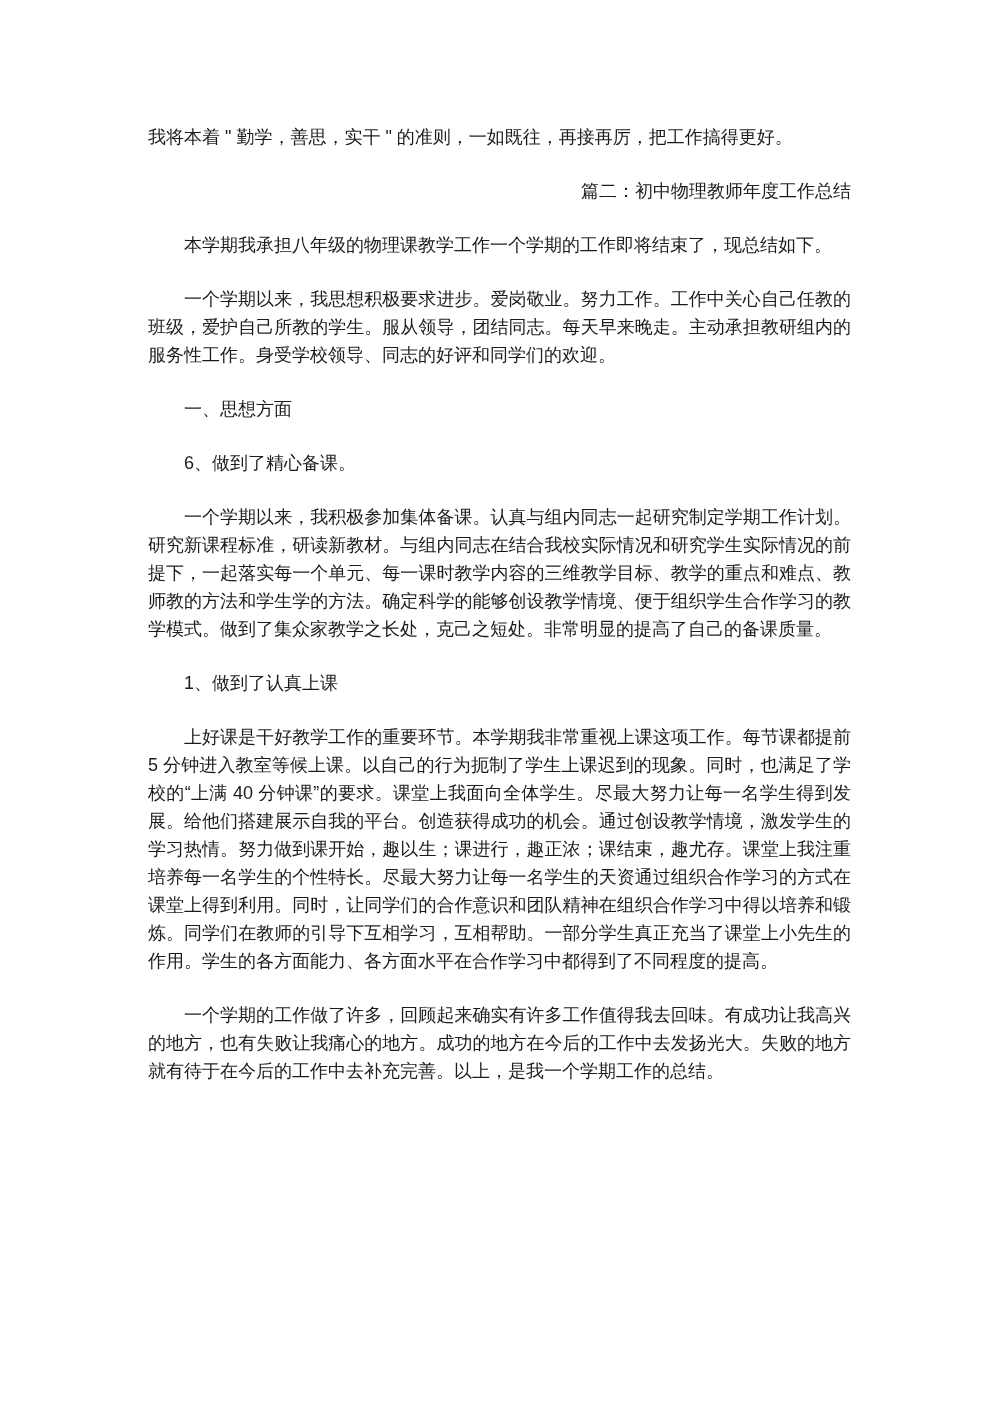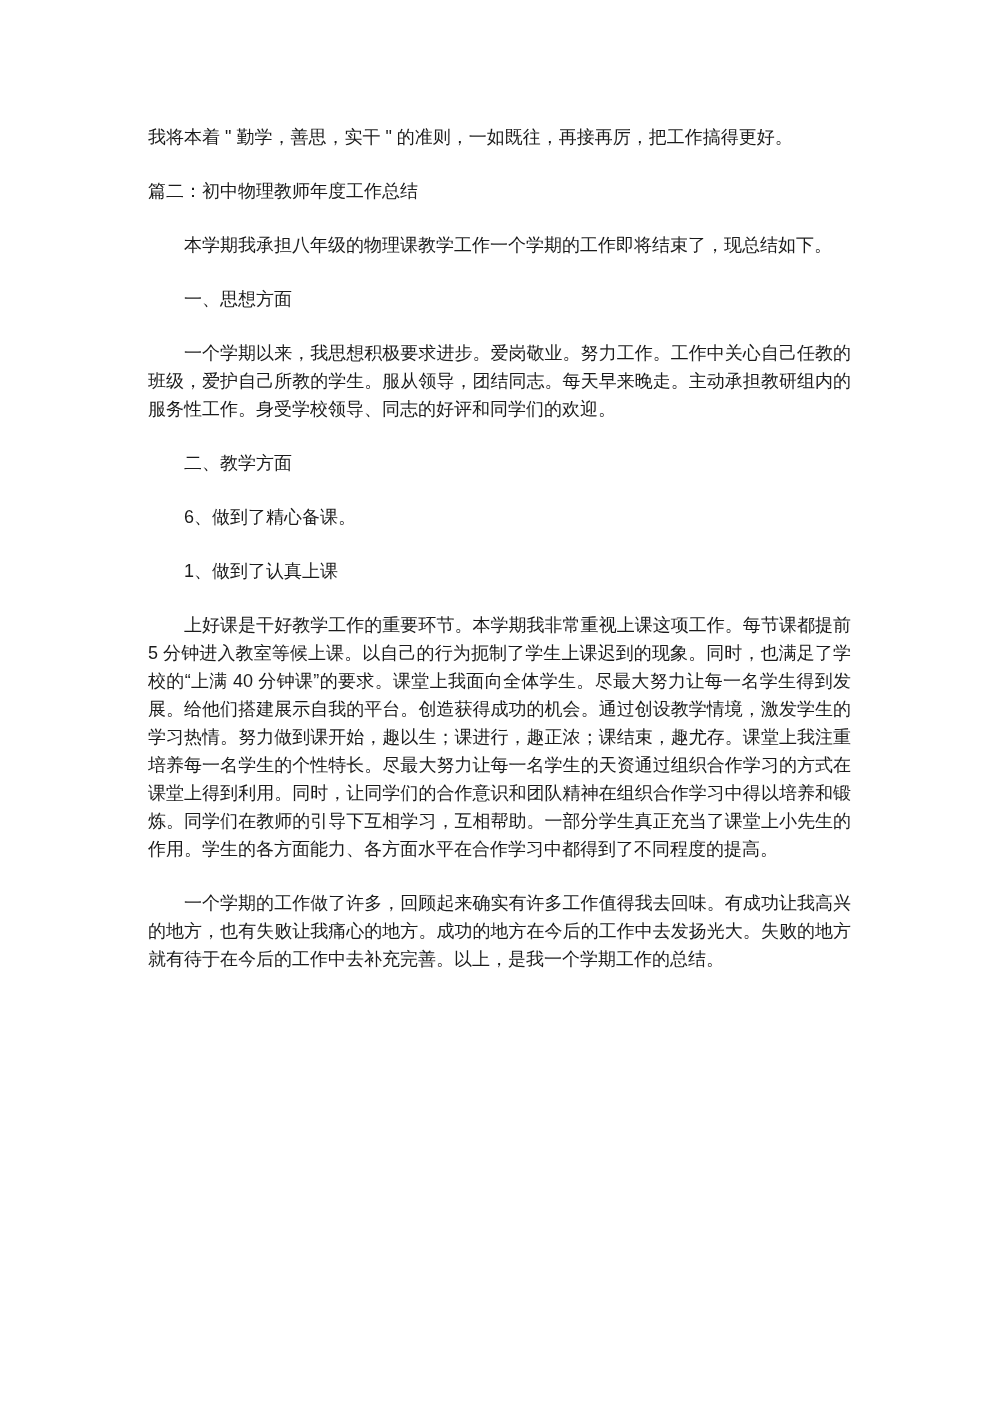--- a/index.html
+++ b/index.html
@@ -26,33 +26,33 @@
     text-align: justify;
     letter-spacing: 0;
   }
   .content p {
     margin: 0 0 26px 0;
   }
   .indent {
     text-indent: 2em;
   }
   .center {
-    text-align: left;
+    text-align: right;
     text-indent: 0;
   }
 </style>
 </head>
 <body>
 
 <div class="page">
   <div class="content">
     <p>我将本着 " 勤学，善思，实干 " 的准则，一如既往，再接再厉，把工作搞得更好。</p>
     <p class="center">篇二：初中物理教师年度工作总结</p>
     <p class="indent">本学期我承担八年级的物理课教学工作一个学期的工作即将结束了，现总结如下。</p>
+    <p class="indent">一个学期以来，我思想积极要求进步。爱岗敬业。努力工作。工作中关心自己任教的班级，爱护自己所教的学生。服从领导，团结同志。每天早来晚走。主动承担教研组内的服务性工作。身受学校领导、同志的好评和同学们的欢迎。</p>
     <p class="indent">一、思想方面</p>
-    <p class="indent">一个学期以来，我思想积极要求进步。爱岗敬业。努力工作。工作中关心自己任教的班级，爱护自己所教的学生。服从领导，团结同志。每天早来晚走。主动承担教研组内的服务性工作。身受学校领导、同志的好评和同学们的欢迎。</p>
-    <p class="indent">二、教学方面</p>
     <p class="indent">6、做到了精心备课。</p>
+    <p class="indent">一个学期以来，我积极参加集体备课。认真与组内同志一起研究制定学期工作计划。研究新课程标准，研读新教材。与组内同志在结合我校实际情况和研究学生实际情况的前提下，一起落实每一个单元、每一课时教学内容的三维教学目标、教学的重点和难点、教师教的方法和学生学的方法。确定科学的能够创设教学情境、便于组织学生合作学习的教学模式。做到了集众家教学之长处，克己之短处。非常明显的提高了自己的备课质量。</p>
     <p class="indent">1、做到了认真上课</p>
     <p class="indent">上好课是干好教学工作的重要环节。本学期我非常重视上课这项工作。每节课都提前 5 分钟进入教室等候上课。以自己的行为扼制了学生上课迟到的现象。同时，也满足了学校的“上满 40 分钟课”的要求。课堂上我面向全体学生。尽最大努力让每一名学生得到发展。给他们搭建展示自我的平台。创造获得成功的机会。通过创设教学情境，激发学生的学习热情。努力做到课开始，趣以生；课进行，趣正浓；课结束，趣尤存。课堂上我注重培养每一名学生的个性特长。尽最大努力让每一名学生的天资通过组织合作学习的方式在课堂上得到利用。同时，让同学们的合作意识和团队精神在组织合作学习中得以培养和锻炼。同学们在教师的引导下互相学习，互相帮助。一部分学生真正充当了课堂上小先生的作用。学生的各方面能力、各方面水平在合作学习中都得到了不同程度的提高。</p>
     <p class="indent">一个学期的工作做了许多，回顾起来确实有许多工作值得我去回味。有成功让我高兴的地方，也有失败让我痛心的地方。成功的地方在今后的工作中去发扬光大。失败的地方就有待于在今后的工作中去补充完善。以上，是我一个学期工作的总结。</p>
   </div>
 </div>
 
 </body></html>

